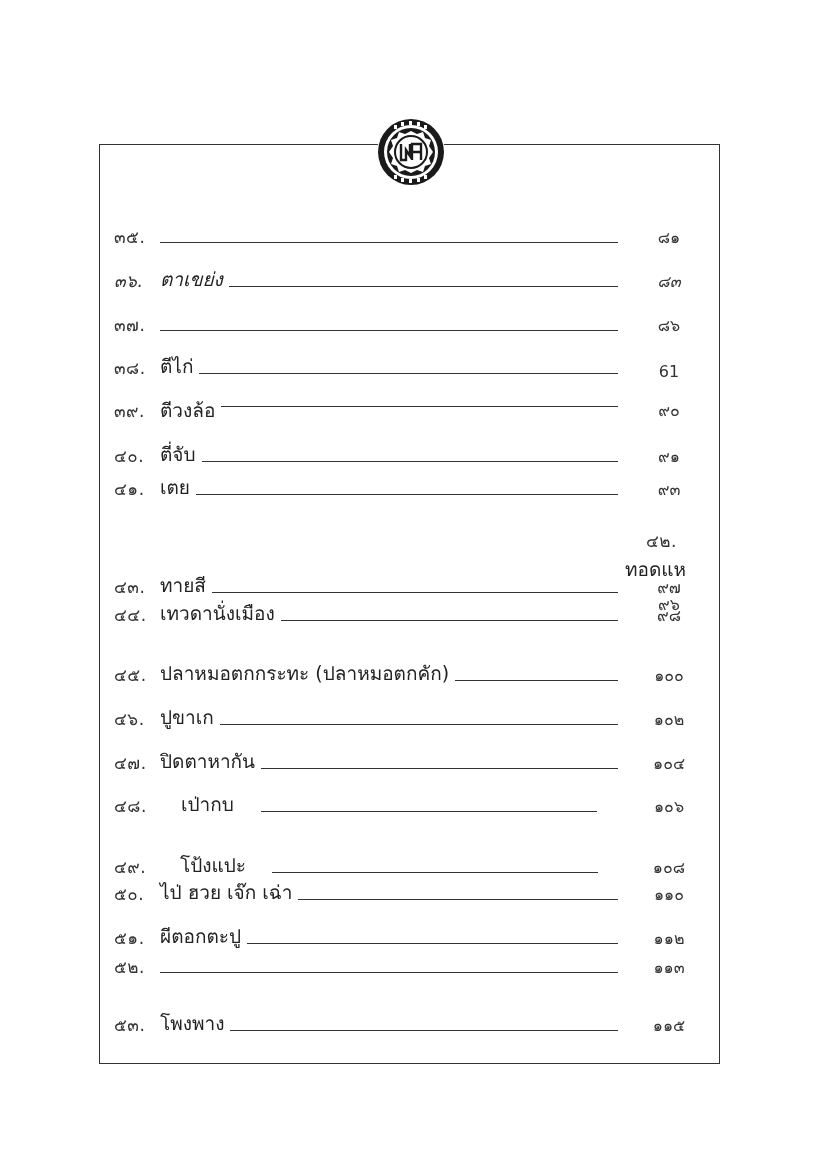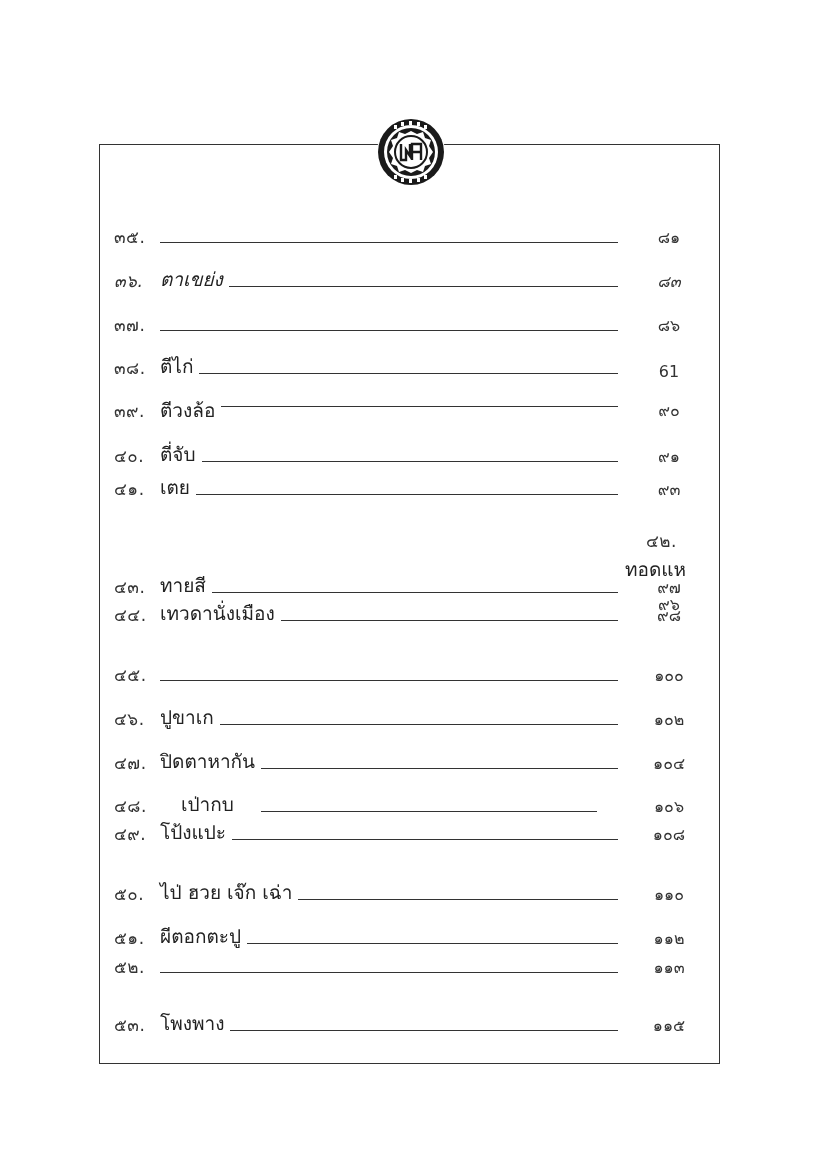--- a/index.html
+++ b/index.html
@@ -98,20 +98,21 @@
     <span class="page">๙๗</span>
   </div>
     <div class="row" style="top: 598px;">
     <span class="num">๔๔.</span>
     <span class="title">เทวดานั่งเมือง</span>
     <span class="leader"></span>
     <span class="page">๙๘</span>
   </div>
     <div class="row" style="top: 658px;">
     <span class="num">๔๕.</span>
+    <span class="title">ปลาหมอตกกระทะ (ปลาหมอตกคัก)</span>
     <span class="leader"></span>
     <span class="page">๑๐๐</span>
   </div>
     <div class="row" style="top: 701.8px;">
     <span class="num">๔๖.</span>
     <span class="title">ปูขาเก</span>
     <span class="leader"></span>
     <span class="page">๑๐๒</span>
   </div>
     <div class="row" style="top: 745.6px;">
@@ -119,21 +120,21 @@
     <span class="title">ปิดตาหากัน</span>
     <span class="leader"></span>
     <span class="page">๑๐๔</span>
   </div>
     <div class="row" style="top: 789.4px; gap: 21px;">
     <span class="num">๔๘.</span>
     <span class="title">เป่ากบ</span>
     <span class="leader"></span>
     <span class="page">๑๐๖</span>
   </div>
-    <div class="row" style="top: 817px;">
+    <div class="row" style="top: 850px; gap: 20px;">
     <span class="num">๔๙.</span>
     <span class="title">โป้งแปะ</span>
     <span class="leader"></span>
     <span class="page">๑๐๘</span>
   </div>
     <div class="row" style="top: 877px;">
     <span class="num">๕๐.</span>
     <span class="title">ไป่ ฮวย เจ๊ก เฉ่า</span>
     <span class="leader"></span>
     <span class="page">๑๑๐</span>

